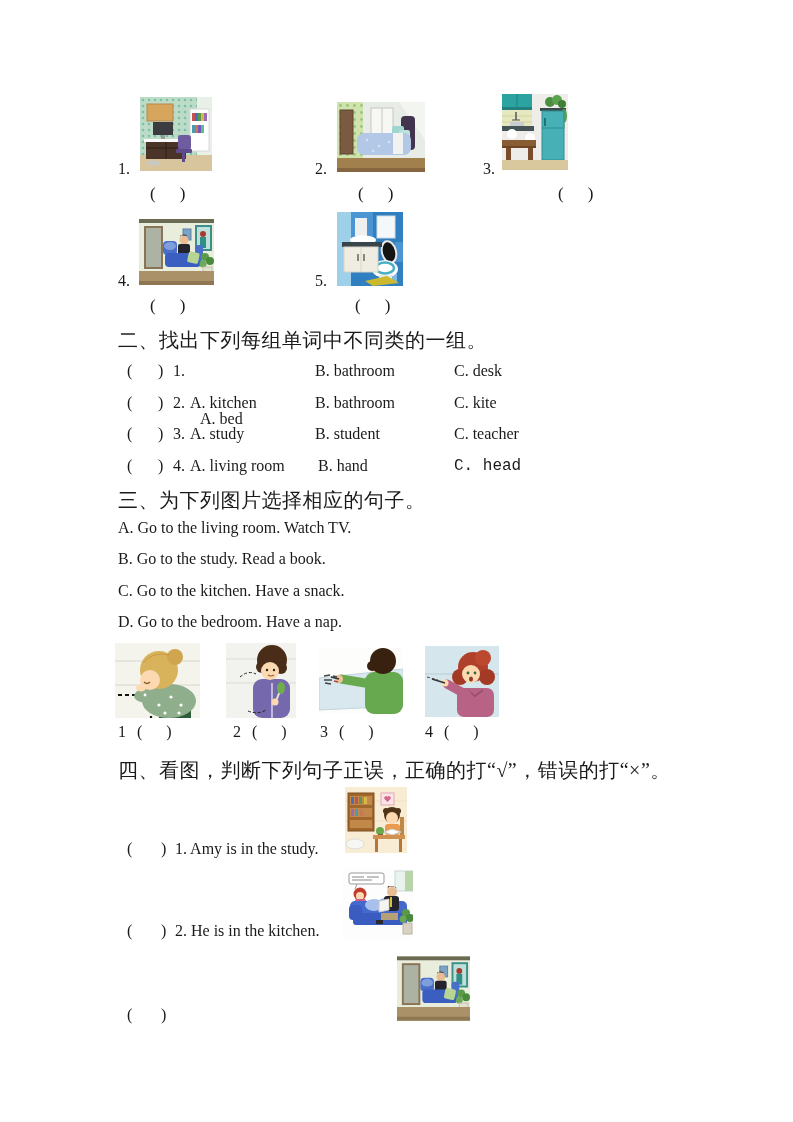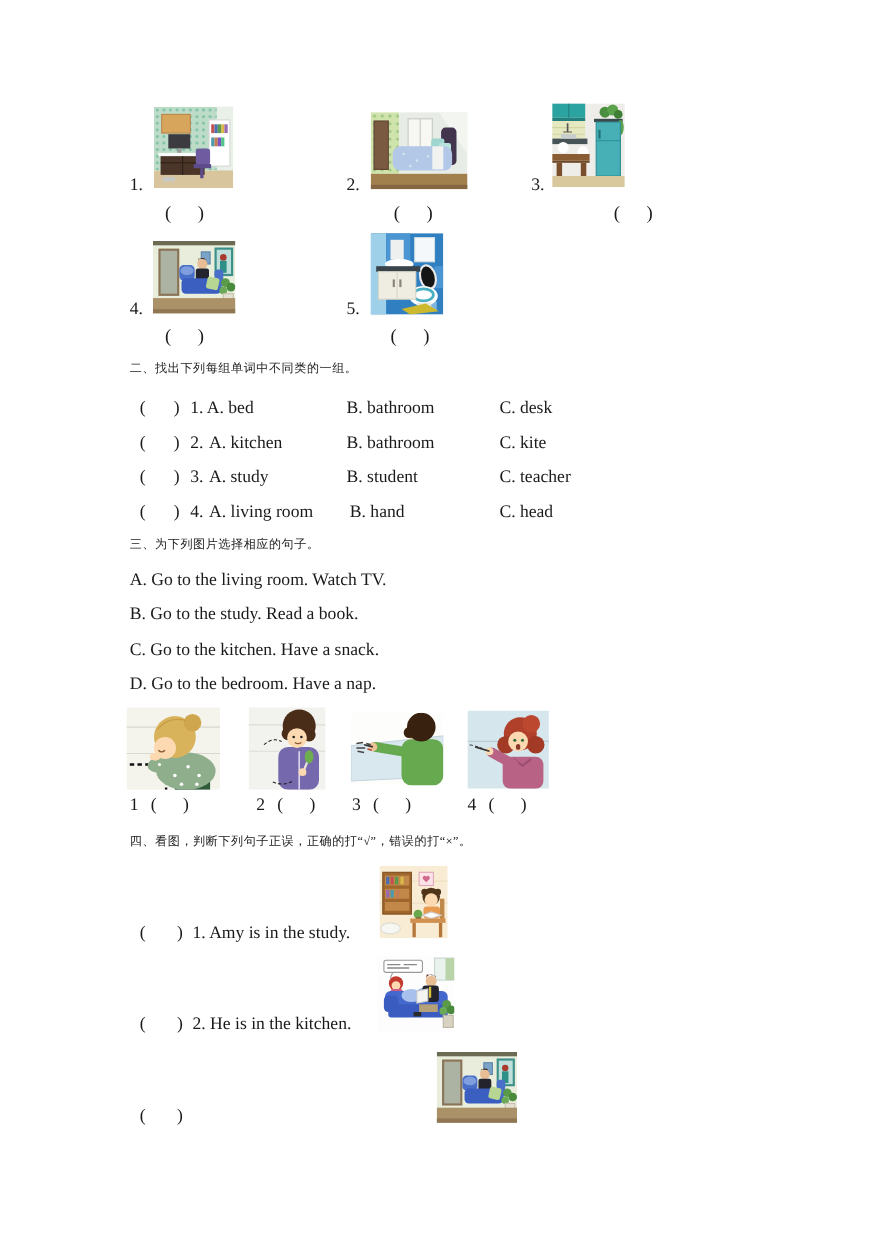--- a/index.html
+++ b/index.html
@@ -1,20 +1,20 @@
 <!DOCTYPE html>
 <html><head>
 <meta charset="utf-8">
 <style>
   html,body{margin:0;padding:0;background:#fff;}
   #page{position:relative;width:793px;height:1122px;background:#ffffff;overflow:hidden;
         font-family:"Liberation Serif","DejaVu Serif",serif;color:#1a1a1a;}
   .abs{position:absolute;line-height:1.15;}
   .num{font-size:16px;}
-  .cn{font-size:11px;letter-spacing:.5px;}
+  .cn{font-size:20px;letter-spacing:.5px;}
   .en{font-size:16px;}
   .paren{font-size:17px;white-space:nowrap;}
   .paren .gap{display:inline-block;width:24px;}
   .row2 span{position:absolute;top:0;font-size:16px;white-space:nowrap;}
   .ansgrp{white-space:nowrap;font-size:16px;}
   .ansgrp .n{margin-right:11px;}
   .ansgrp .gap{display:inline-block;width:24px;}
   .illus{display:block;}
   svg{display:block;}
 </style>
@@ -178,21 +178,21 @@
     </svg>
   </div>
   <span class="abs paren" style="left:355px;top:296px;"><span>(</span><span class="gap"></span><span>)</span></span>
 
   <div class="abs cn" style="left:118px;top:329px;">二、找出下列每组单词中不同类的一组。</div>
 
   <div class="abs row2" style="left:0;top:362px;width:793px;height:20px;">
     <span style="left:127px;">(</span>
     <span style="left:158px;">)</span>
     <span style="left:173px;">1.</span>
-    <span style="left:188px;">A. bed</span>
+    <span style="left:200px;margin-top:48px;">A. bed</span>
     <span style="left:315px;">B. bathroom</span>
     <span style="left:454px;">C. desk</span>
   </div>
   <div class="abs row2" style="left:0;top:394px;width:793px;height:20px;">
     <span style="left:127px;">(</span>
     <span style="left:158px;">)</span>
     <span style="left:173px;">2.</span>
     <span style="left:190px;">A. kitchen</span>
     <span style="left:315px;">B. bathroom</span>
     <span style="left:454px;">C. kite</span>
@@ -204,21 +204,21 @@
     <span style="left:190px;">A. study</span>
     <span style="left:315px;">B. student</span>
     <span style="left:454px;">C. teacher</span>
   </div>
   <div class="abs row2" style="left:0;top:457px;width:793px;height:20px;">
     <span style="left:127px;">(</span>
     <span style="left:158px;">)</span>
     <span style="left:173px;">4.</span>
     <span style="left:190px;">A. living room</span>
     <span style="left:318px;">B. hand</span>
-    <span style="left:454px;">C. head</span>
+    <span style="left:454px;font-family:Liberation Mono, monospace;">C. head</span>
   </div>
 
   <div class="abs cn" style="left:118px;top:489px;">三、为下列图片选择相应的句子。</div>
   <div class="abs en" style="left:118px;top:519px;">A. Go to the living room. Watch TV.</div>
   <div class="abs en" style="left:118px;top:550px;">B. Go to the study. Read a book.</div>
   <div class="abs en" style="left:118px;top:582px;">C. Go to the kitchen. Have a snack.</div>
   <div class="abs en" style="left:118px;top:613px;">D. Go to the bedroom. Have a nap.</div>
 
   <div class="abs illus" style="left:115px;top:643px;">
     <svg width="85" height="75" viewBox="0 0 85 75">

